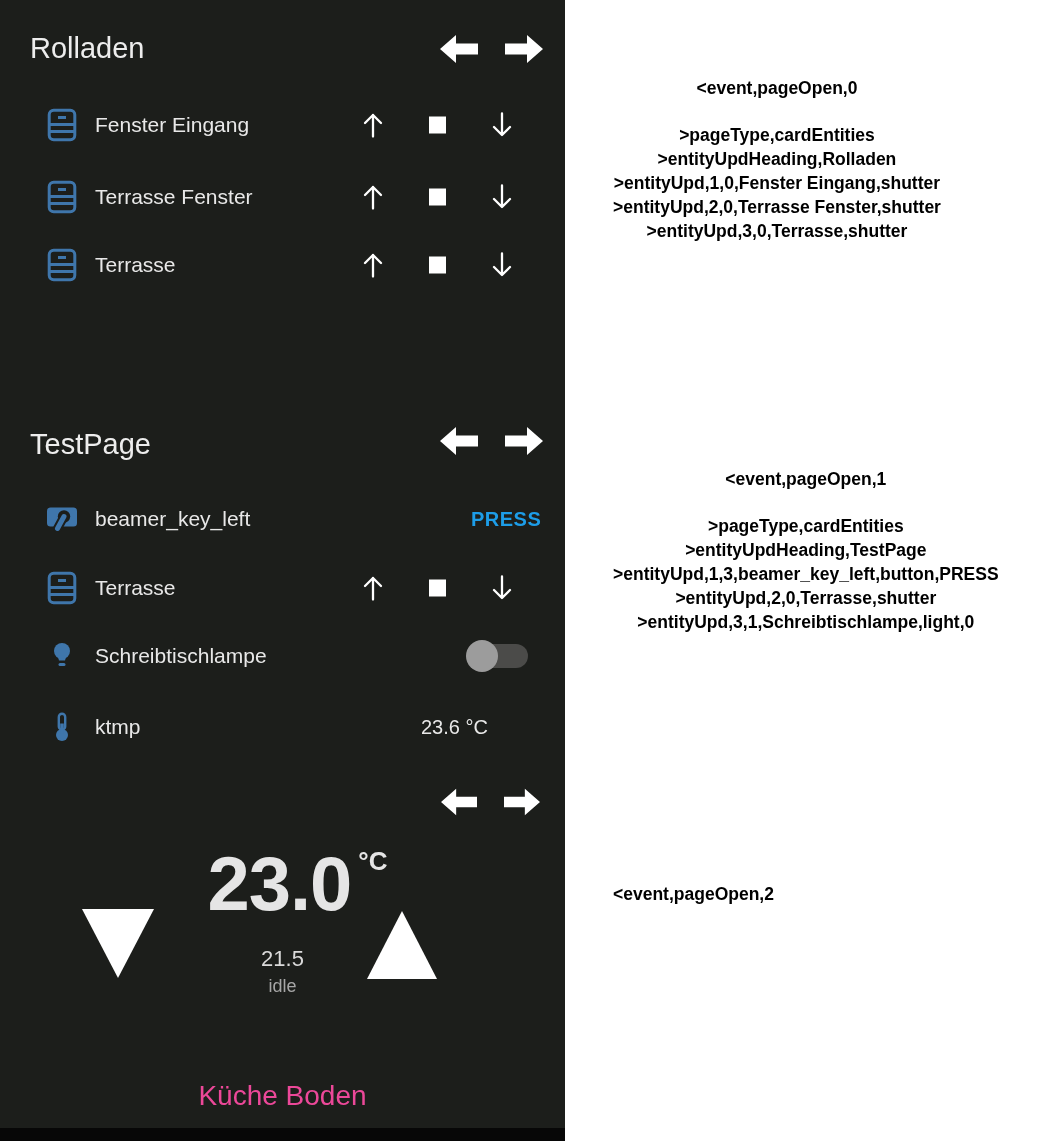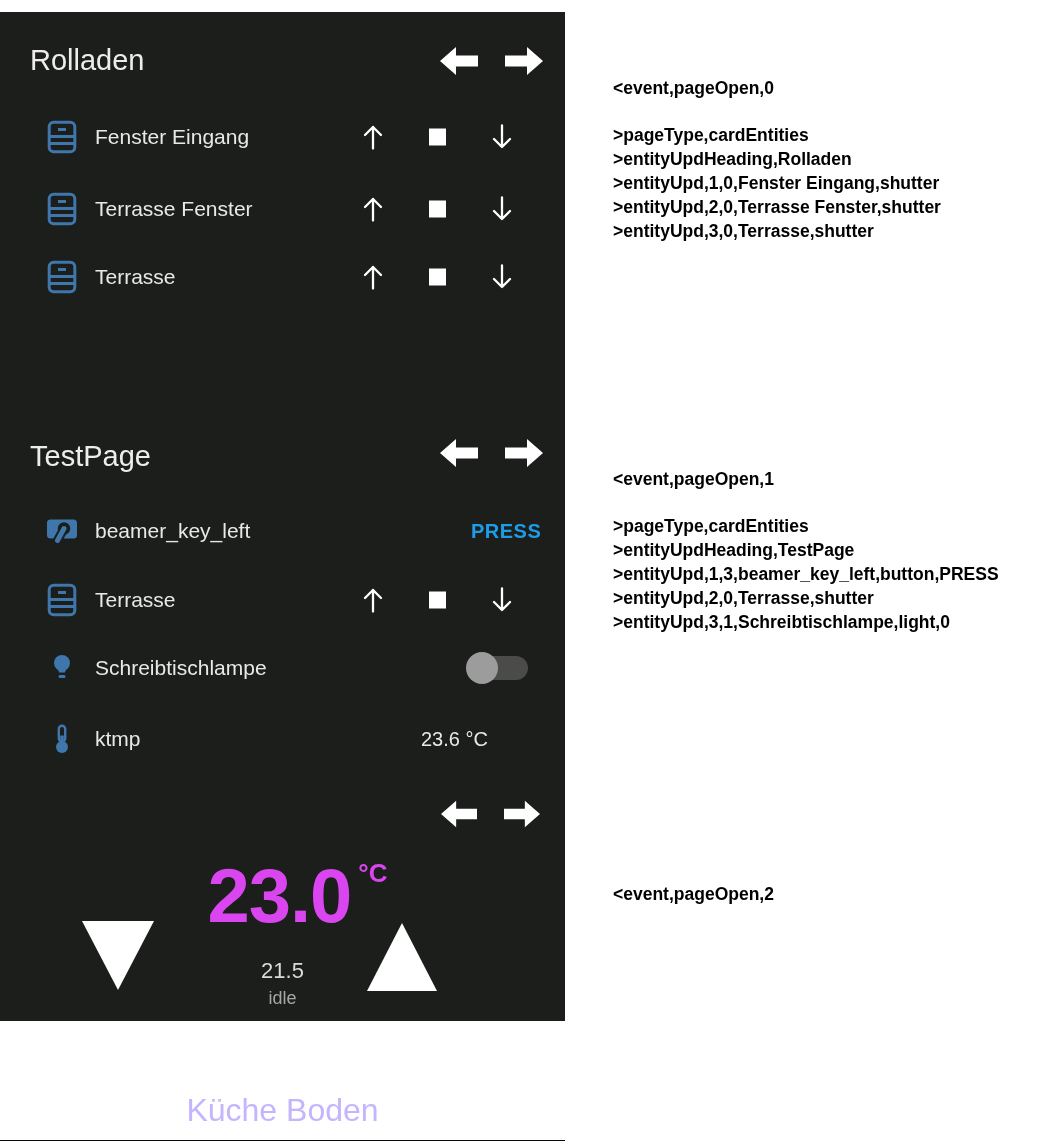--- a/index.html
+++ b/index.html
@@ -1,19 +1,19 @@
 <!DOCTYPE html>
 <html><head>
 <meta charset="utf-8">
 <style>
   html,body{margin:0;padding:0;background:#fff;}
   .stage{position:relative;width:1045px;height:1141px;background:#ffffff;overflow:hidden;
          font-family:"Liberation Sans",sans-serif;}
   
-  .screen{position:absolute;left:0;top:12px;width:565px;height:1009px;background:#1c1e1b;}
+  .screen{position:absolute;left:0;top:0;width:565px;height:1128px;background:#1c1e1b;}
   .bottom-strip{position:absolute;left:0;top:1128px;width:565px;height:13px;background:#070707;}
   .card-title{position:absolute;left:30px;color:#ededed;font-size:29px;font-weight:400;}
   .nav-arrow{position:absolute;background:none;border:none;padding:0;margin:0;cursor:pointer;line-height:0;}
   .row{position:absolute;left:0;width:565px;height:40px;}
   .row .iconbox{position:absolute;left:44px;width:36px;top:50%;transform:translateY(-50%);
                 display:flex;justify-content:center;line-height:0;}
   .row .label{position:absolute;left:95px;top:50%;transform:translateY(-50%);
               color:#e8e8e8;font-size:21px;white-space:nowrap;}
   .ctl{position:absolute;top:50%;transform:translateY(-50%);background:none;border:none;
        padding:0;margin:0;cursor:pointer;line-height:0;}
@@ -27,33 +27,33 @@
               color:#e8e8e8;font-size:20px;white-space:nowrap;}
   
   .toggle{position:absolute;left:466px;top:50%;transform:translateY(-50%);
           width:64px;height:32px;cursor:pointer;}
   .toggle .track{position:absolute;left:2px;top:4px;width:60px;height:24px;
                  border-radius:12px;background:#4b4b49;}
   .toggle .knob{position:absolute;left:0;top:0;width:32px;height:32px;
                 border-radius:50%;background:#9c9c9c;}
   
   .thermo-temp{position:absolute;left:15px;top:846px;width:565px;display:flex;
-               justify-content:center;align-items:flex-start;color:#d946ef;font-weight:700;}
+               justify-content:center;align-items:flex-start;color:#e5e5e5;font-weight:700;}
   .temp-num{font-size:76px;line-height:1;letter-spacing:-1px;}
   .temp-unit{font-size:26px;line-height:1;margin-top:2px;margin-left:7px;}
   .thermo-set{position:absolute;left:0;top:946px;width:565px;text-align:center;
               color:#dadada;font-size:22px;}
   .thermo-state{position:absolute;left:0;top:976px;width:565px;text-align:center;
                 color:#a6a6a6;font-size:18px;}
   .thermo-title{position:absolute;left:0;top:1080px;width:565px;text-align:center;
-                color:#c4b5fd;font-size:32px;}
+                color:#ec4899;font-size:28px;}
   .tri-btn{position:absolute;background:none;border:none;padding:0;margin:0;cursor:pointer;line-height:0;}
   
   .anno{position:absolute;left:613px;color:#000;font-weight:700;font-size:17.5px;
-        line-height:24px;white-space:nowrap;}
+        line-height:24px;white-space:nowrap;text-align:center;}
   .anno-lines{margin-top:23px;}
 </style>
 </head>
 <body>
 
 <div class="stage">
 
   <div class="screen">
 
     <div class="card-title" style="top:32px;">Rolladen</div>

